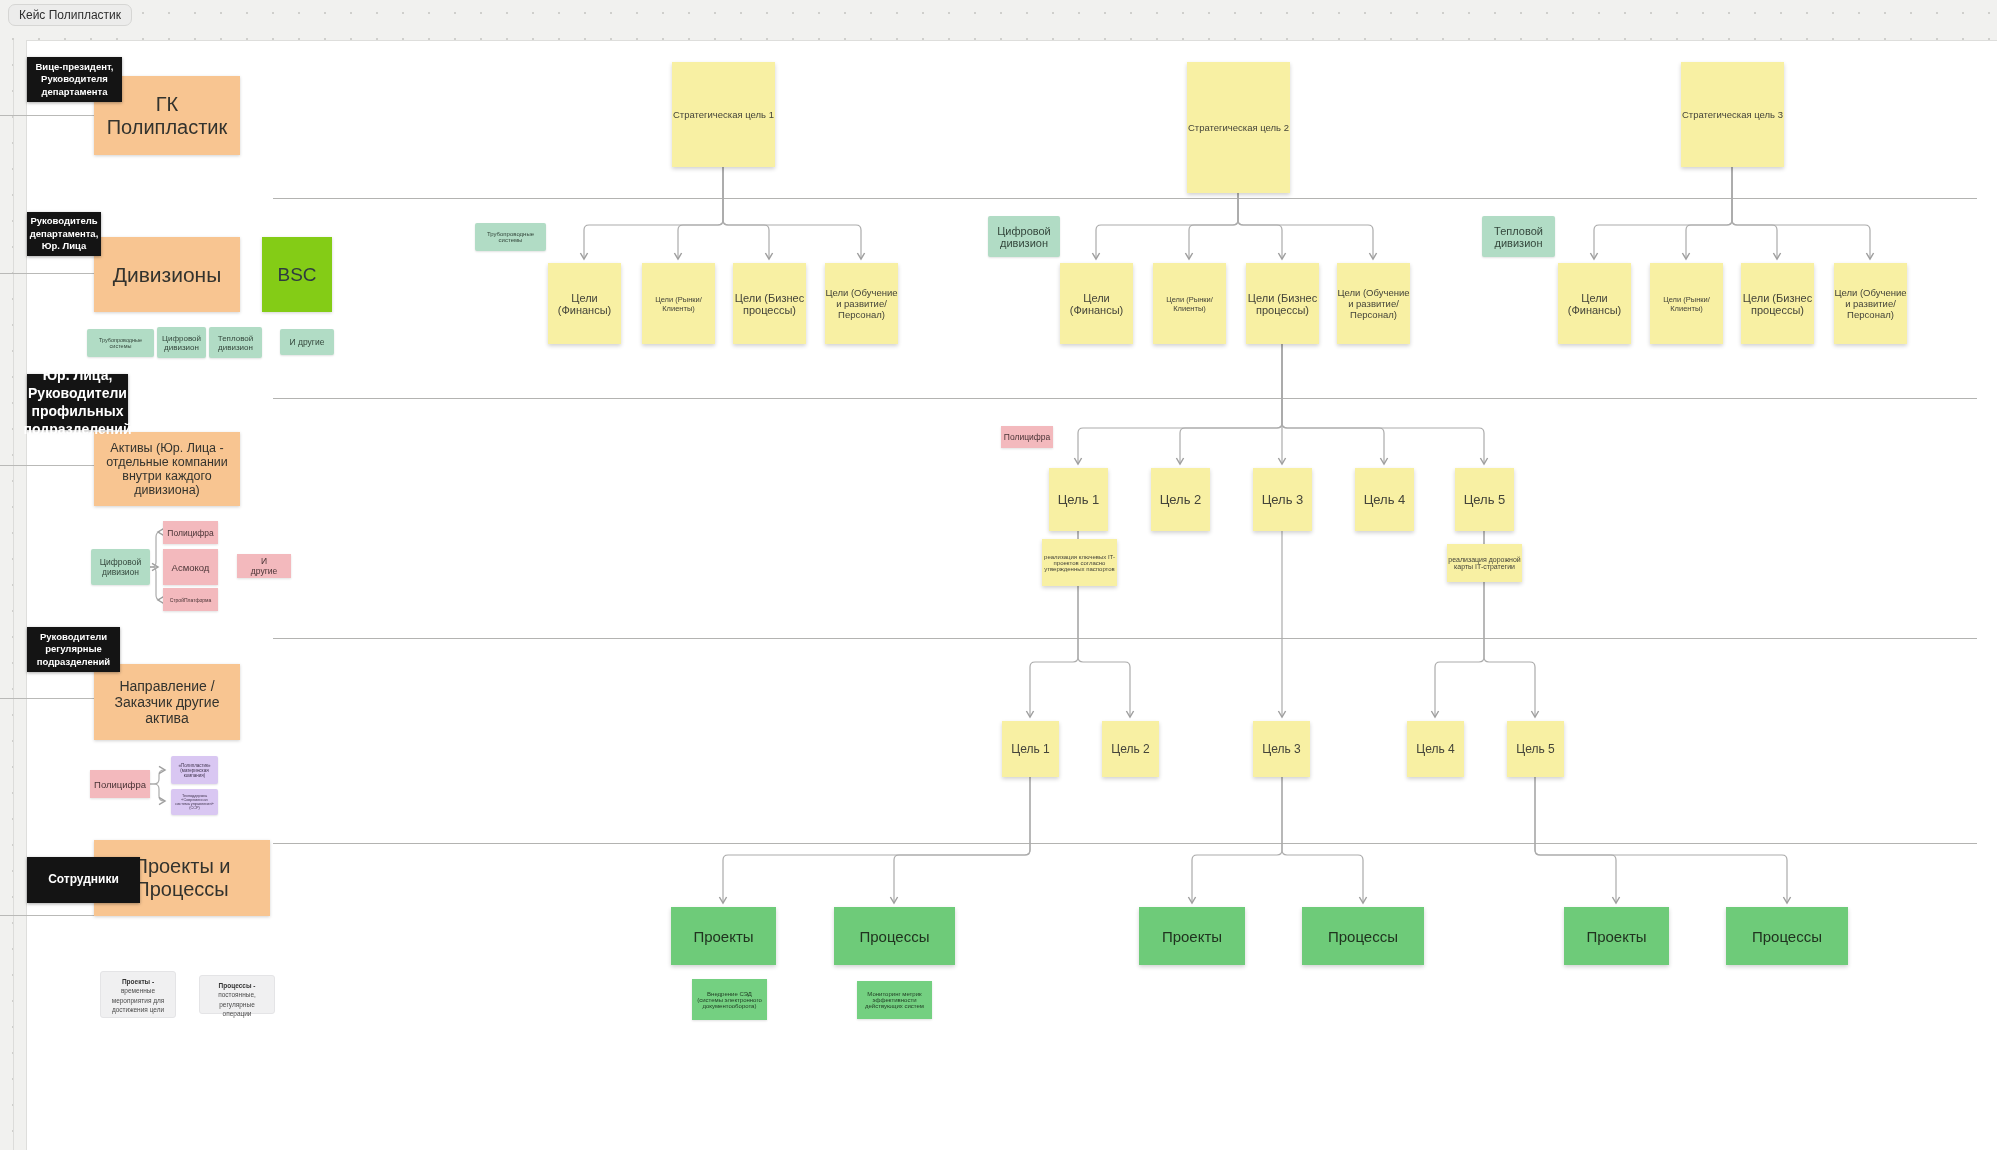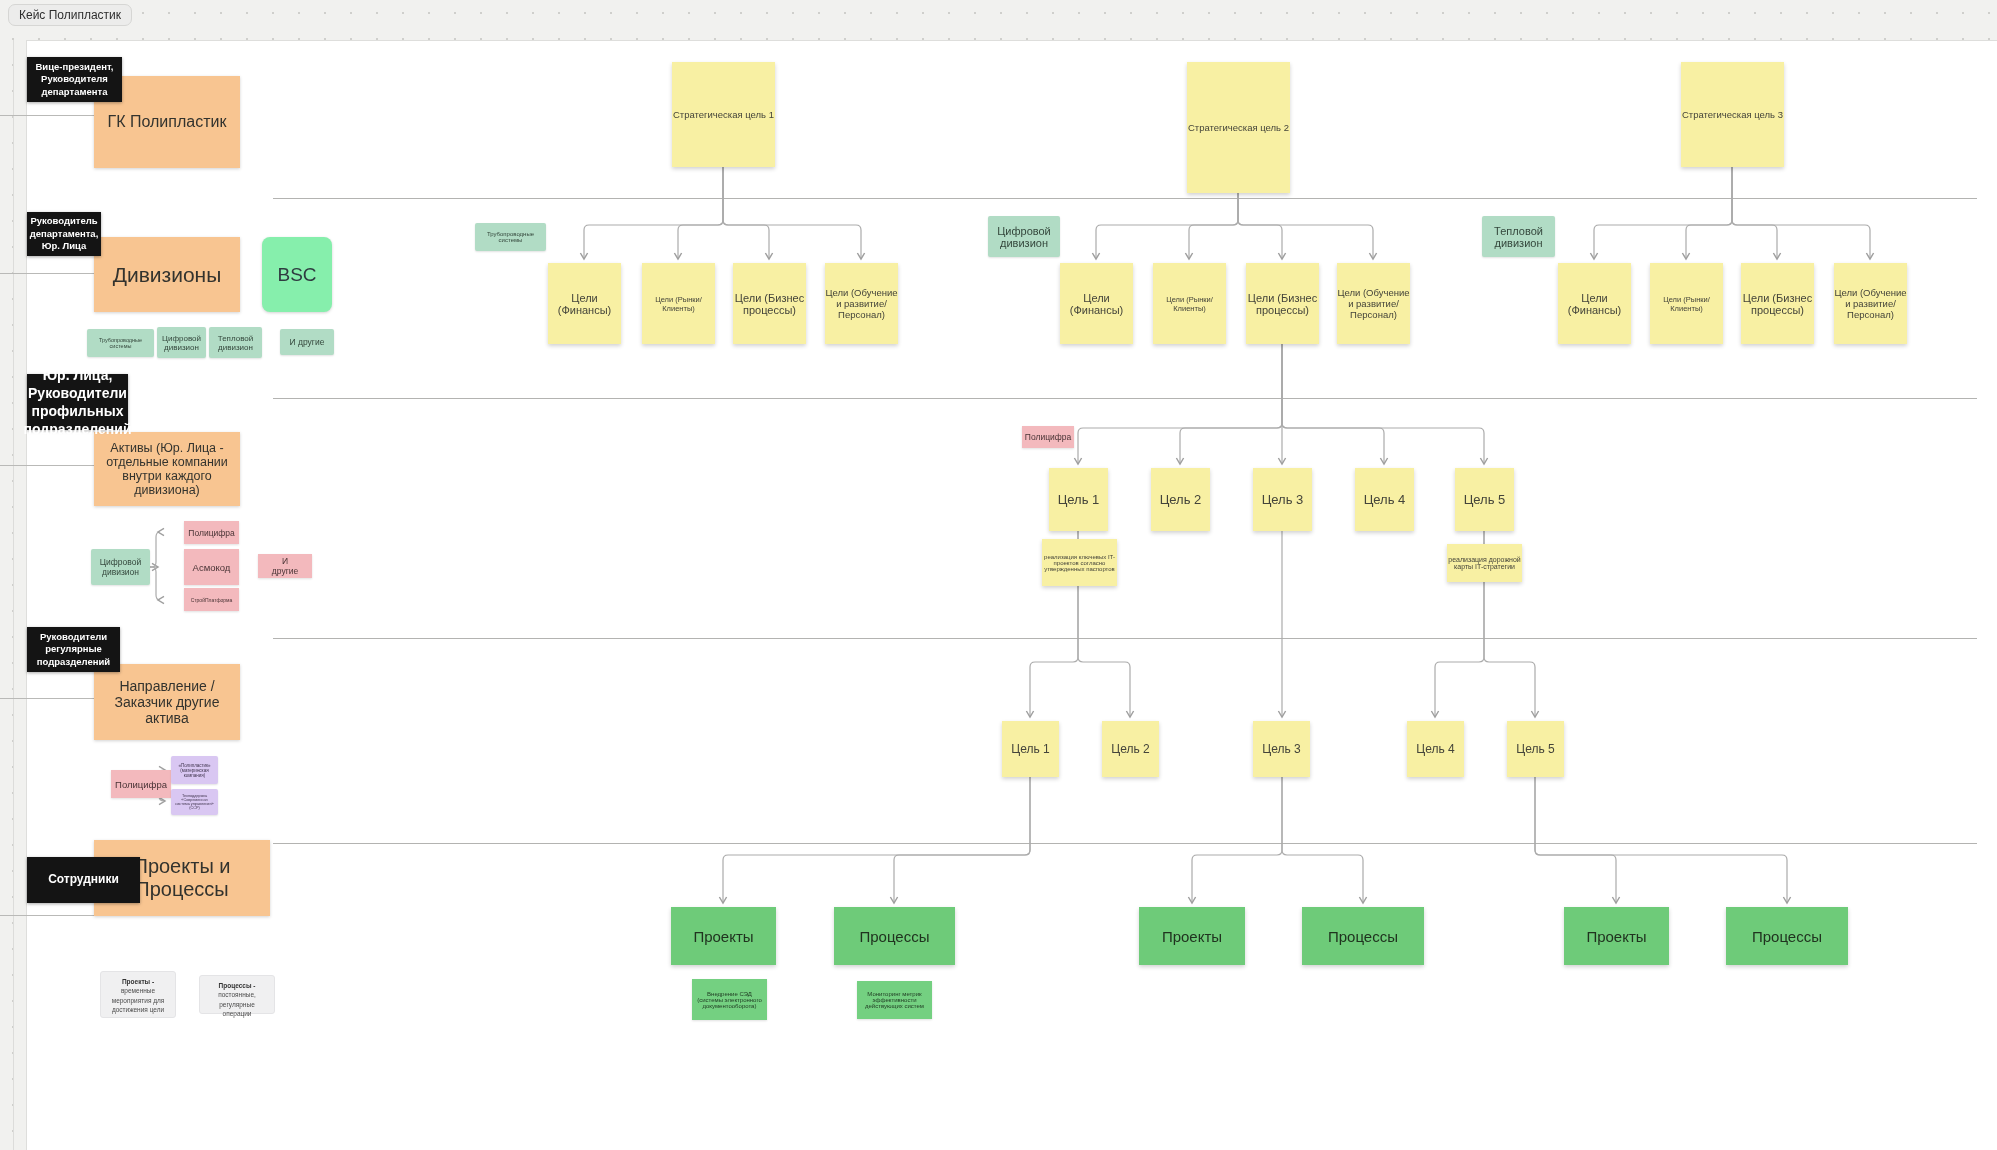--- a/index.html
+++ b/index.html
@@ -16,29 +16,29 @@
          border-left:1px solid #dededc;border-top:1px solid #dededc;z-index:0;}
   .vline{left:13px;top:40px;width:1px;height:1110px;background:#dcdcda;z-index:0;}
   .stub{height:1px;background:#b9b9b7;left:0;width:95px;z-index:1;}
   .sep{height:1px;background:#b3b3b1;left:273px;width:1704px;z-index:1;}
   svg.wires{left:0;top:0;z-index:2;}
   .black-label{background:#141414;color:#ffffff;font-weight:700;font-size:9.5px;line-height:1.3;
      display:flex;align-items:center;justify-content:center;text-align:center;padding:4px 5px;
      box-sizing:border-box;z-index:5;box-shadow:0 1px 3px rgba(0,0,0,.35);}
   .orange{background:#f8c591;display:flex;align-items:center;justify-content:center;text-align:center;
      padding:4px;box-sizing:border-box;z-index:3;box-shadow:0 1px 3px rgba(0,0,0,.18);color:#33332e;}
-  .bsc{background:#86efac;display:flex;align-items:center;justify-content:center;font-size:19px;
-     z-index:3;box-shadow:0 1px 3px rgba(0,0,0,.18);color:#2f3b40;border-radius:8px;}
+  .bsc{background:#84cc16;display:flex;align-items:center;justify-content:center;font-size:19px;
+     z-index:3;box-shadow:0 1px 3px rgba(0,0,0,.18);color:#2f3b40;}
   .note{background:#f8f0a3;display:flex;align-items:center;justify-content:center;text-align:center;
      padding:0;box-sizing:border-box;z-index:3;box-shadow:0 2px 4px rgba(0,0,0,.18);color:#44443a;
      overflow-wrap:anywhere;}
   .chip-green{background:#b1dcc5;display:flex;align-items:center;justify-content:center;text-align:center;
      padding:2px 3px;box-sizing:border-box;z-index:3;border-radius:2px;color:#34473c;box-shadow:0 1px 2px rgba(0,0,0,.12);}
   .chip-pink{background:#f3b9bd;display:flex;align-items:center;justify-content:center;text-align:center;
-     padding:2px 19px;box-sizing:border-box;z-index:3;border-radius:0;color:#4a3436;box-shadow:0 1px 2px rgba(0,0,0,.12);margin-left:21px;}
+     padding:2px 19px;box-sizing:border-box;z-index:3;border-radius:0;color:#4a3436;box-shadow:0 1px 2px rgba(0,0,0,.12);}
   .chip-purple{background:#d9c7f2;display:flex;align-items:center;justify-content:center;text-align:center;
      padding:2px 3px;box-sizing:border-box;z-index:3;border-radius:2px;color:#41364f;box-shadow:0 1px 2px rgba(0,0,0,.12);}
   .exec{background:#6ecb79;display:flex;align-items:center;justify-content:center;text-align:center;
      z-index:3;box-shadow:0 2px 4px rgba(0,0,0,.18);color:#20331f;font-size:15px;}
   .exec-note{background:#74d081;display:flex;align-items:center;justify-content:center;text-align:center;
      padding:3px;box-sizing:border-box;z-index:3;color:#1f3a22;box-shadow:0 1px 2px rgba(0,0,0,.12);}
   .gray-note{background:#f0f0f1;border:1px solid #e4e4e6;border-radius:3px;z-index:3;
      padding:5px 4px;box-sizing:border-box;text-align:center;font-size:6.5px;line-height:1.45;color:#4c4c4c;}
   .gray-note b{font-weight:700;color:#333;}
   .tab{left:8px;top:4px;padding:3px 10px;background:#ececeb;border:1px solid #d6d6d4;border-radius:7px;
@@ -99,21 +99,21 @@
       <path d="M1535,776 V850 Q1535,855 1540,855 H1782 Q1787,855 1787,860 V903" marker-end="url(#arr)"></path>
       <path d="M150,567 H158" marker-end="url(#arr)"></path>
       <path d="M150,567 H152 Q156,567 156,562 V537 Q156,532 160,532 H158" marker-end="url(#arr)"></path>
       <path d="M150,567 H152 Q156,567 156,572 V595 Q156,600 160,600 H158" marker-end="url(#arr)"></path>
       <path d="M150,784 H154 Q159,784 159,779 V775 Q159,770 164,770 H165" marker-end="url(#arr)"></path>
       <path d="M150,784 H154 Q159,784 159,789 V796 Q159,801 164,801 H165" marker-end="url(#arr)"></path>
     </g>
 </svg>
 
 <div class="abs black-label" style="left:27px;top:57px;width:95px;height:45px">Вице-президент, Руководителя департамента</div>
-<div class="abs orange" style="left:94px;top:76px;width:146px;height:92px;font-size:16px">ГК Полипластик</div>
+<div class="abs orange" style="left:94px;top:76px;width:146px;height:79px;font-size:20px">ГК Полипластик</div>
 
 <div class="abs black-label" style="left:27px;top:212px;width:74px;height:44px">Руководитель департамента, Юр. Лица</div>
 <div class="abs orange" style="left:94px;top:237px;width:146px;height:75px;font-size:21px">Дивизионы</div>
 <div class="abs bsc" style="left:262px;top:237px;width:70px;height:75px">BSC</div>
 <div class="abs chip-green" style="left:87px;top:329px;width:67px;height:28px;font-size:5.5px">Трубопроводные системы</div>
 <div class="abs chip-green" style="left:157px;top:327px;width:49px;height:31px;font-size:8px">Цифровой дивизион</div>
 <div class="abs chip-green" style="left:209px;top:327px;width:53px;height:31px;font-size:8px">Тепловой дивизион</div>
 <div class="abs chip-green" style="left:280px;top:329px;width:54px;height:26px;font-size:8.5px">И другие</div>
 
 <div class="abs black-label" style="left:27px;top:374px;width:101px;height:56px;font-size:14px">Юр. Лица, Руководители профильных подразделений</div>

